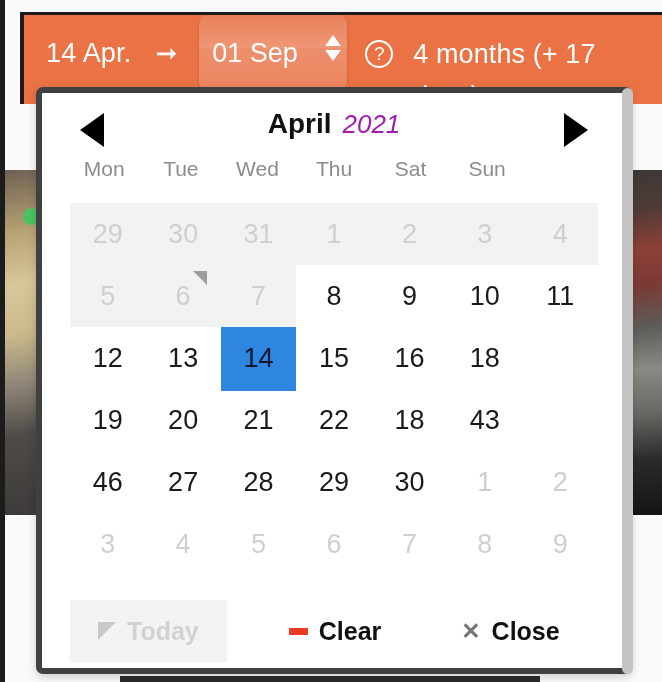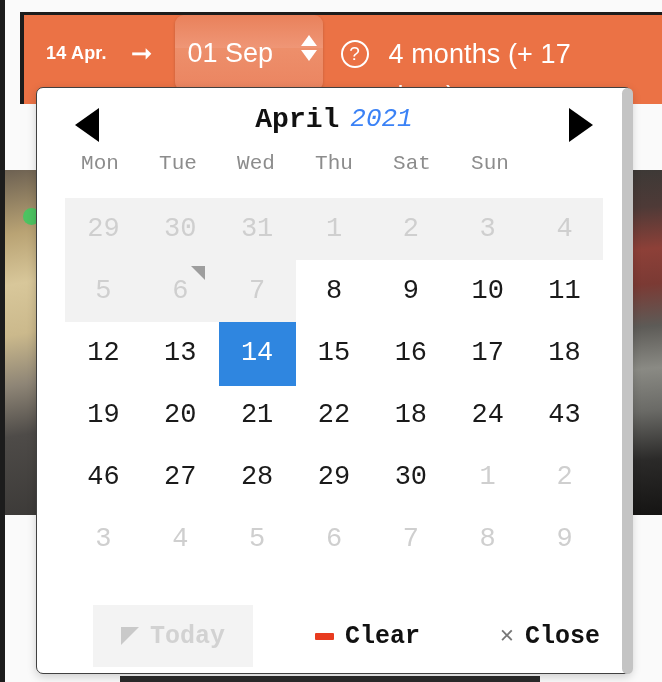--- a/index.html
+++ b/index.html
@@ -42,21 +42,21 @@
     background: #eb7245;
     border-left: 4px solid #1c1c1c;
     border-top: 3px solid #1c1c1c;
     overflow: hidden;
   }
   .toolbar-inner {
     position: absolute; left: 0; top: 0; right: 0; bottom: 0;
     display: flex; align-items: flex-start; padding-left: 22px; padding-top: 18px;
   }
   .tb-date {
-    color: #ffffff; font-size: 18px; font-weight: 700; line-height: 40px;
+    color: #ffffff; font-size: 27px; font-weight: 400; line-height: 40px;
     letter-spacing: .2px; white-space: nowrap;
   }
   .tb-arrow {
     color: #ffffff; font-size: 26px; line-height: 40px; margin: 0 22px 0 24px;
   }
   .tb-spinner {
     position: relative; width: 148px; height: 76px; margin-top: -18px;
     border-radius: 9px;
     background: linear-gradient(180deg,#e9815b 0%, #ef9676 43%, #ed8f6b 44%, #eb8460 100%);
     box-shadow: 0 1px 3px rgba(0,0,0,.18);
@@ -87,67 +87,66 @@
   }
   .tb-duration {
     color: #ffffff; font-size: 27px; line-height: 42px; margin-left: 20px;
     max-width: 215px; letter-spacing: .1px;
   }
 
   
   .cal {
     position: absolute; left: 36px; top: 87px; width: 596px; height: 587px;
     background: #ffffff;
-    border: 1px solid #404040;
+    border: 6px solid #404040;
     border-radius: 7px;
     box-shadow: 0 3px 10px rgba(0,0,0,.18);
     overflow: hidden;
-    font-family: Liberation Mono, monospace;
   }
   .cal-header {
     position: relative; height: 62px; display: flex; align-items: center;
     justify-content: center; padding: 0 22px;
   }
   .nav-prev, .nav-next {
     position: absolute; top: 20px; width: 0; height: 0; cursor: pointer;
   }
   .nav-prev { left: 38px; border-top: 17px solid transparent;
     border-bottom: 17px solid transparent; border-right: 24px solid #000; }
   .nav-next { right: 38px; border-top: 17px solid transparent;
     border-bottom: 17px solid transparent; border-left: 24px solid #000; }
   .cal-title { font-size: 28px; font-weight: 700; color: #111; }
-  .cal-year { font-size: 26px; font-style: italic; color: #3b82f6; margin-left: 11px; }
+  .cal-year { font-size: 26px; font-style: italic; color: #a21caf; margin-left: 11px; }
 
   .dow-row { display: grid; grid-template-columns: repeat(7, 1fr);
     padding: 0 24px; height: 40px; }
   .dow { text-align: center; font-size: 21px; color: #8c8c8c; line-height: 28px; }
 
   .grid { padding: 8px 28px 0 28px; }
   .week { display: grid; grid-template-columns: repeat(7, 1fr); }
   .day {
     height: 62px; display: flex; align-items: center; justify-content: center;
     font-size: 27px; color: #1a1a1a; position: relative; cursor: pointer;
   }
   .day.muted { color: #cfcfcf; }
   .day.shaded { background: #f2f2f2; }
-  .day.selected { background: #2f86e0; color: #ffffff; }
+  .day.selected { background: #2f86e0; color: #0f172a; }
   .day .marker {
     position: absolute; right: 14px; top: 6px;
     width: 0; height: 0; border-top: 14px solid #9e9e9e;
     border-left: 14px solid transparent;
   }
   .sel-underline {
     position: absolute; left: 0; right: 0; bottom: -2px; height: 4px;
     background: #2f86e0;
   }
 
   
   .cal-footer {
-    position: absolute; left: 12px; right: 0; bottom: 0; height: 74px;
-    display: flex; align-items: center; padding-left: 44px; gap: 0;
+    position: absolute; left: 0; right: 0; bottom: 0; height: 74px;
+    display: flex; align-items: center; padding-left: 28px; gap: 0;
   }
   .foot-btn {
     display: flex; align-items: center; gap: 11px; height: 62px;
     padding: 0 20px; font-size: 25px; font-weight: 700; color: #111;
     cursor: pointer; white-space: nowrap;
   }
   .foot-btn.disabled { background: #f3f3f3; color: #d2d2d2; cursor: default;
     padding: 0 28px; }
   .ico-today { width: 0; height: 0; border-top: 18px solid #c9c9c9;
     border-right: 18px solid transparent; }
@@ -230,30 +229,28 @@
           <div class="day">9</div>
           <div class="day">10</div>
           <div class="day">11</div>
         </div>
         <div class="week">
           <div class="day">12</div>
           <div class="day">13</div>
           <div class="day selected">14<span class="sel-underline"></span></div>
           <div class="day">15</div>
           <div class="day">16</div>
-          <div class="day">17</div>
           <div class="day">18</div>
         </div>
         <div class="week">
           <div class="day">19</div>
           <div class="day">20</div>
           <div class="day">21</div>
           <div class="day">22</div>
           <div class="day">18</div>
-          <div class="day">24</div>
           <div class="day">43</div>
         </div>
         <div class="week">
           <div class="day">46</div>
           <div class="day">27</div>
           <div class="day">28</div>
           <div class="day">29</div>
           <div class="day">30</div>
           <div class="day muted">1</div>
           <div class="day muted">2</div>

